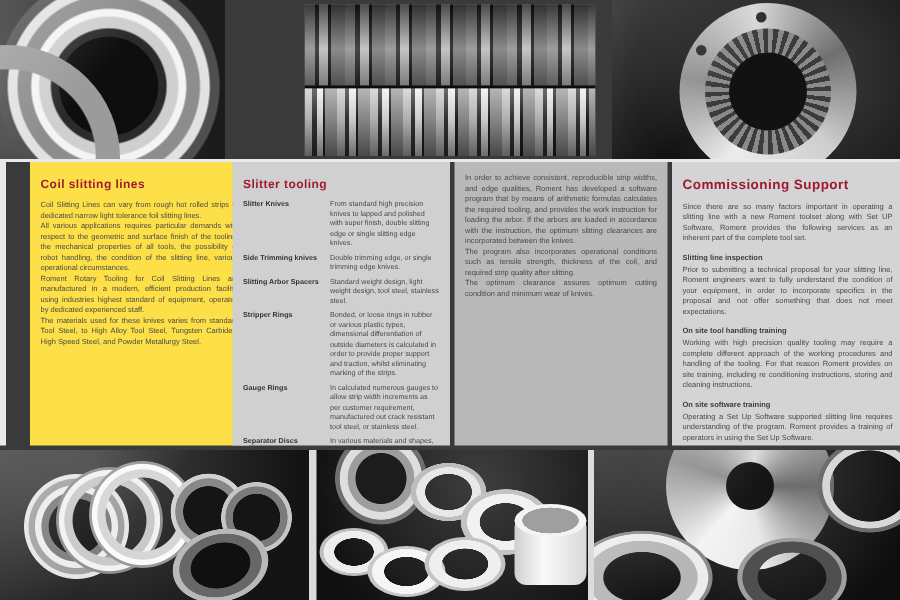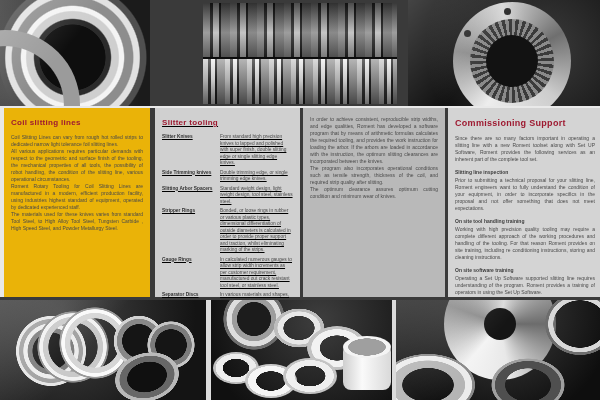--- a/index.html
+++ b/index.html
@@ -24,22 +24,22 @@
          background:radial-gradient(circle at 50% 10%,#424242 0,#0e0e0e 85%);}
   
   .shine{position:absolute;inset:0;background:linear-gradient(130deg,rgba(255,255,255,.22) 0,rgba(255,255,255,0) 45%);}
   
   .band-line{position:absolute;left:0;top:106px;width:600px;height:2px;background:#e9e9e9;}
   .left-sliver{position:absolute;left:0;top:108px;width:4px;height:189px;background:#e9e9e9;}
   .panel{position:absolute;top:108px;height:189px;padding:8px 7px 0 7px;box-sizing:border-box;}
   .panel h2{margin:2px 0 7px 0;font-size:8px;letter-spacing:.3px;color:#9e1a31;font-weight:bold;}
   .panel-support h2{font-size:9px;}
   .panel p{margin:0;font-size:5px;line-height:7px;color:#4a4a4a;text-align:justify;}
-  .panel-coil    {left:4px;  width:146px;background:#eab308;}
-  .panel-tooling {left:155px;width:145px;background:#d0d0d0;text-decoration:underline;}
+  .panel-coil    {left:20px;  width:146px;background:#fde047;}
+  .panel-tooling {left:155px;width:145px;background:#d0d0d0;}
   .panel-software{left:303px;width:142px;background:#b9b9b9;}
   .panel-support {left:448px;width:154px;background:#d4d4d4;}
   .trow{display:flex;margin:0 0 3px 0;}
   .trow .term{width:58px;flex:none;font-size:4.8px;line-height:6.5px;font-weight:bold;color:#333;padding-right:4px;box-sizing:border-box;}
   .trow .desc{flex:1;font-size:4.8px;line-height:6.5px;color:#4a4a4a;}
   .sub{margin-top:6px;}
   .sub h3{margin:0 0 1px 0;font-size:5px;line-height:7px;color:#3c3c3c;font-weight:bold;}
   
   .roll{position:absolute;left:0;width:100%;}
   .roll-top{top:0;height:54px;

